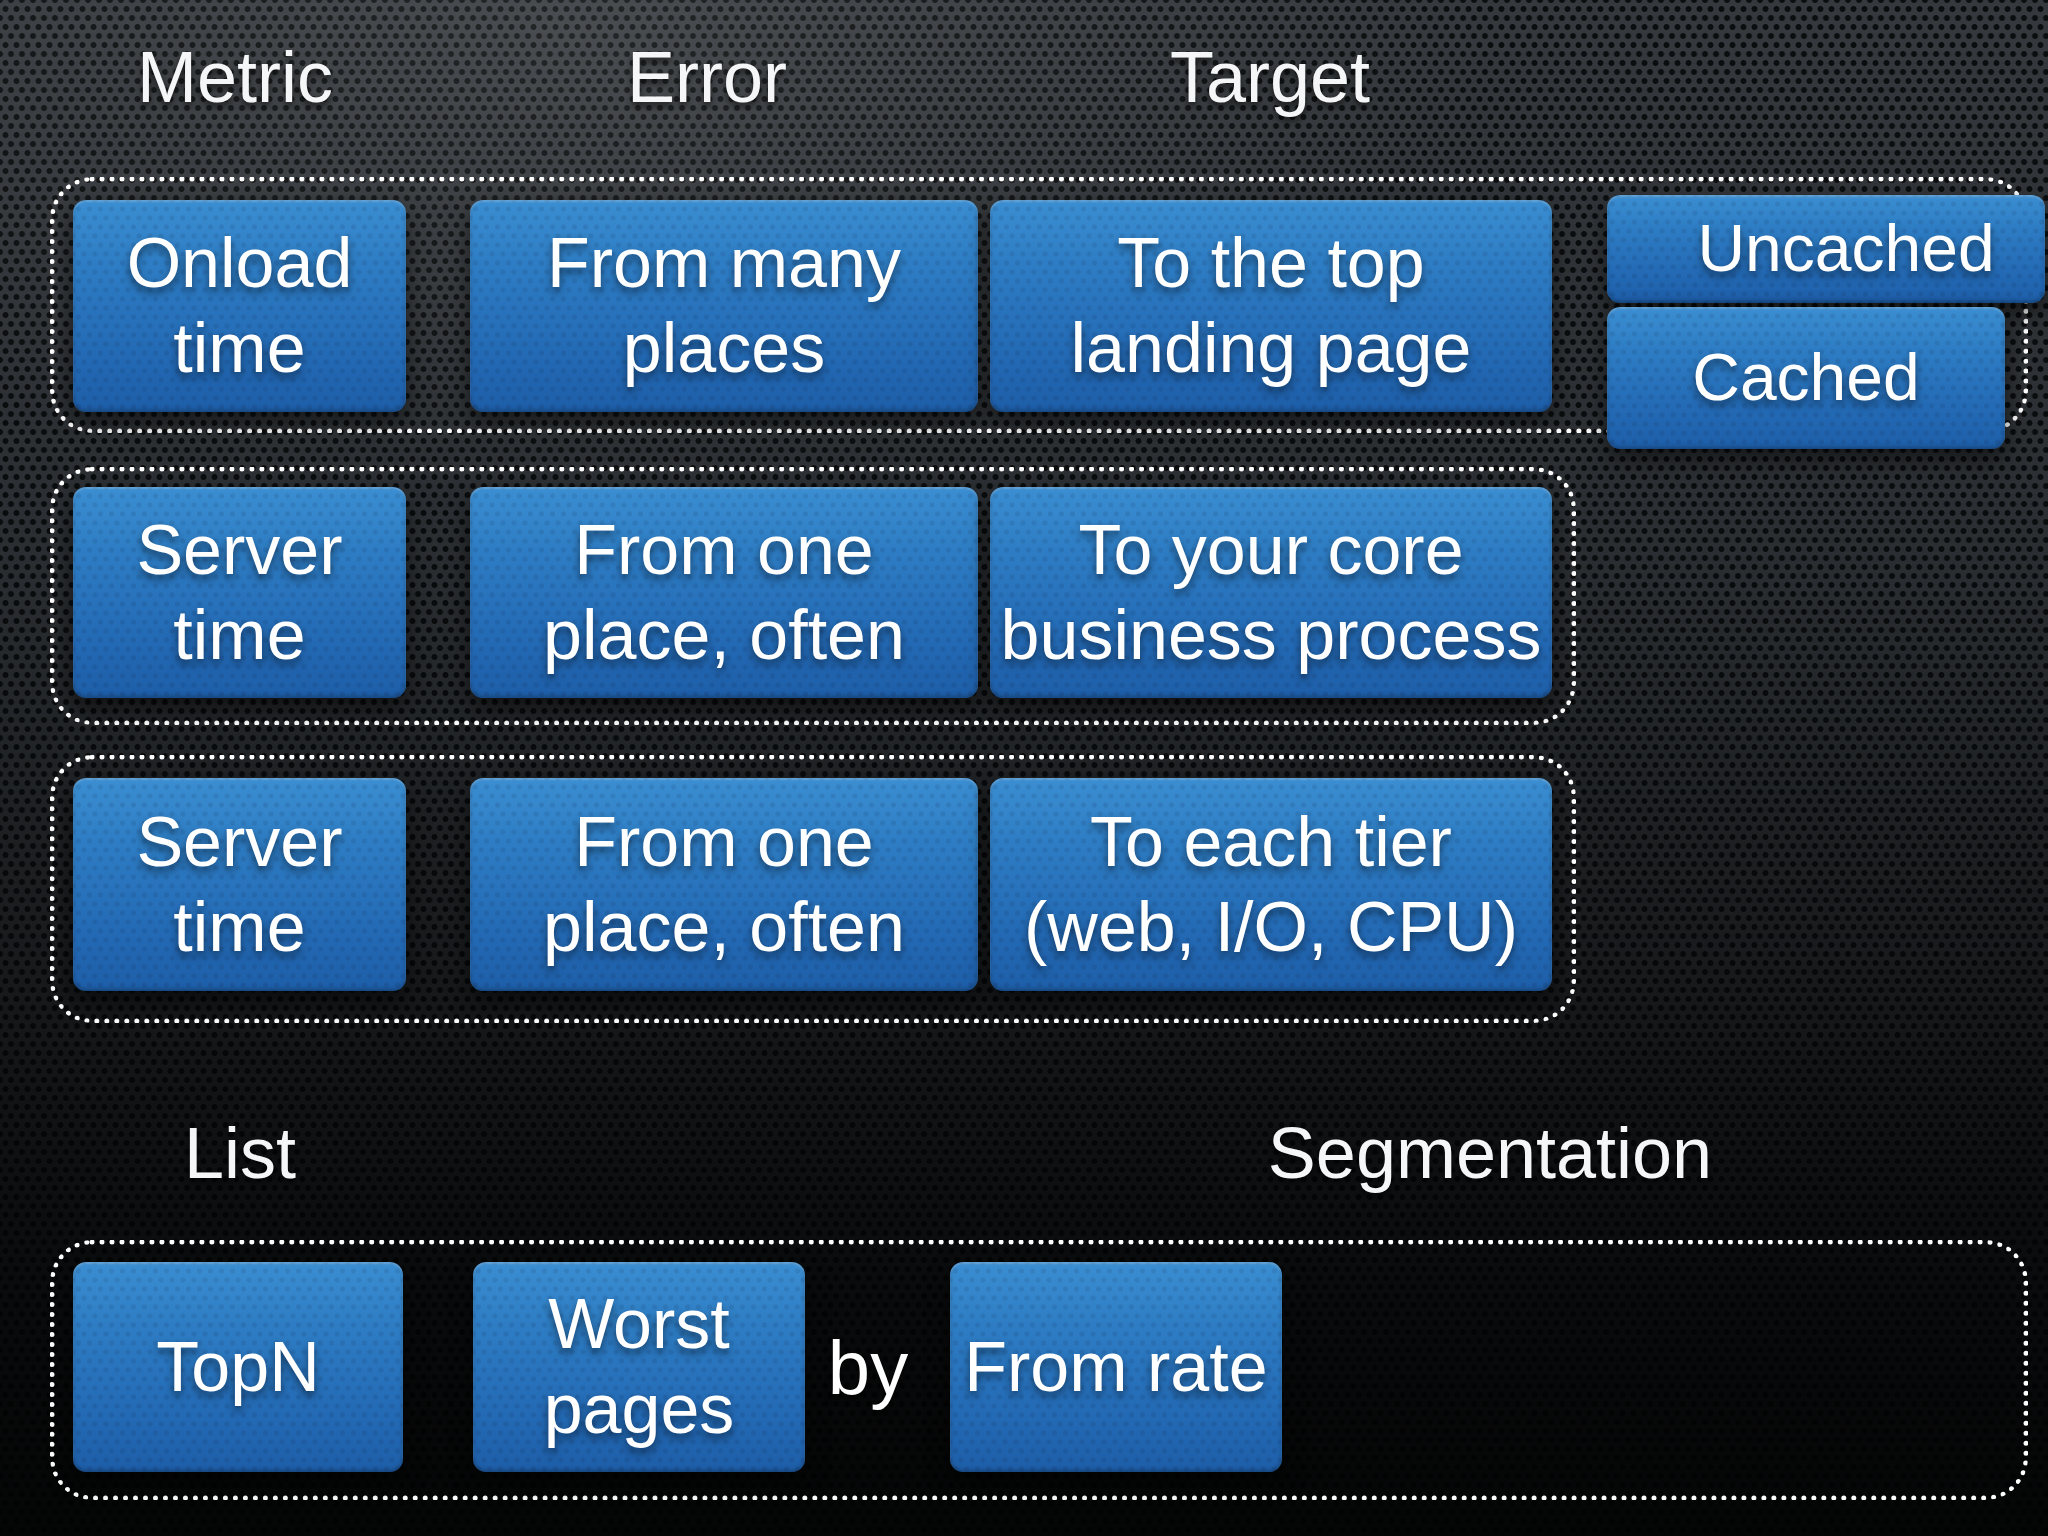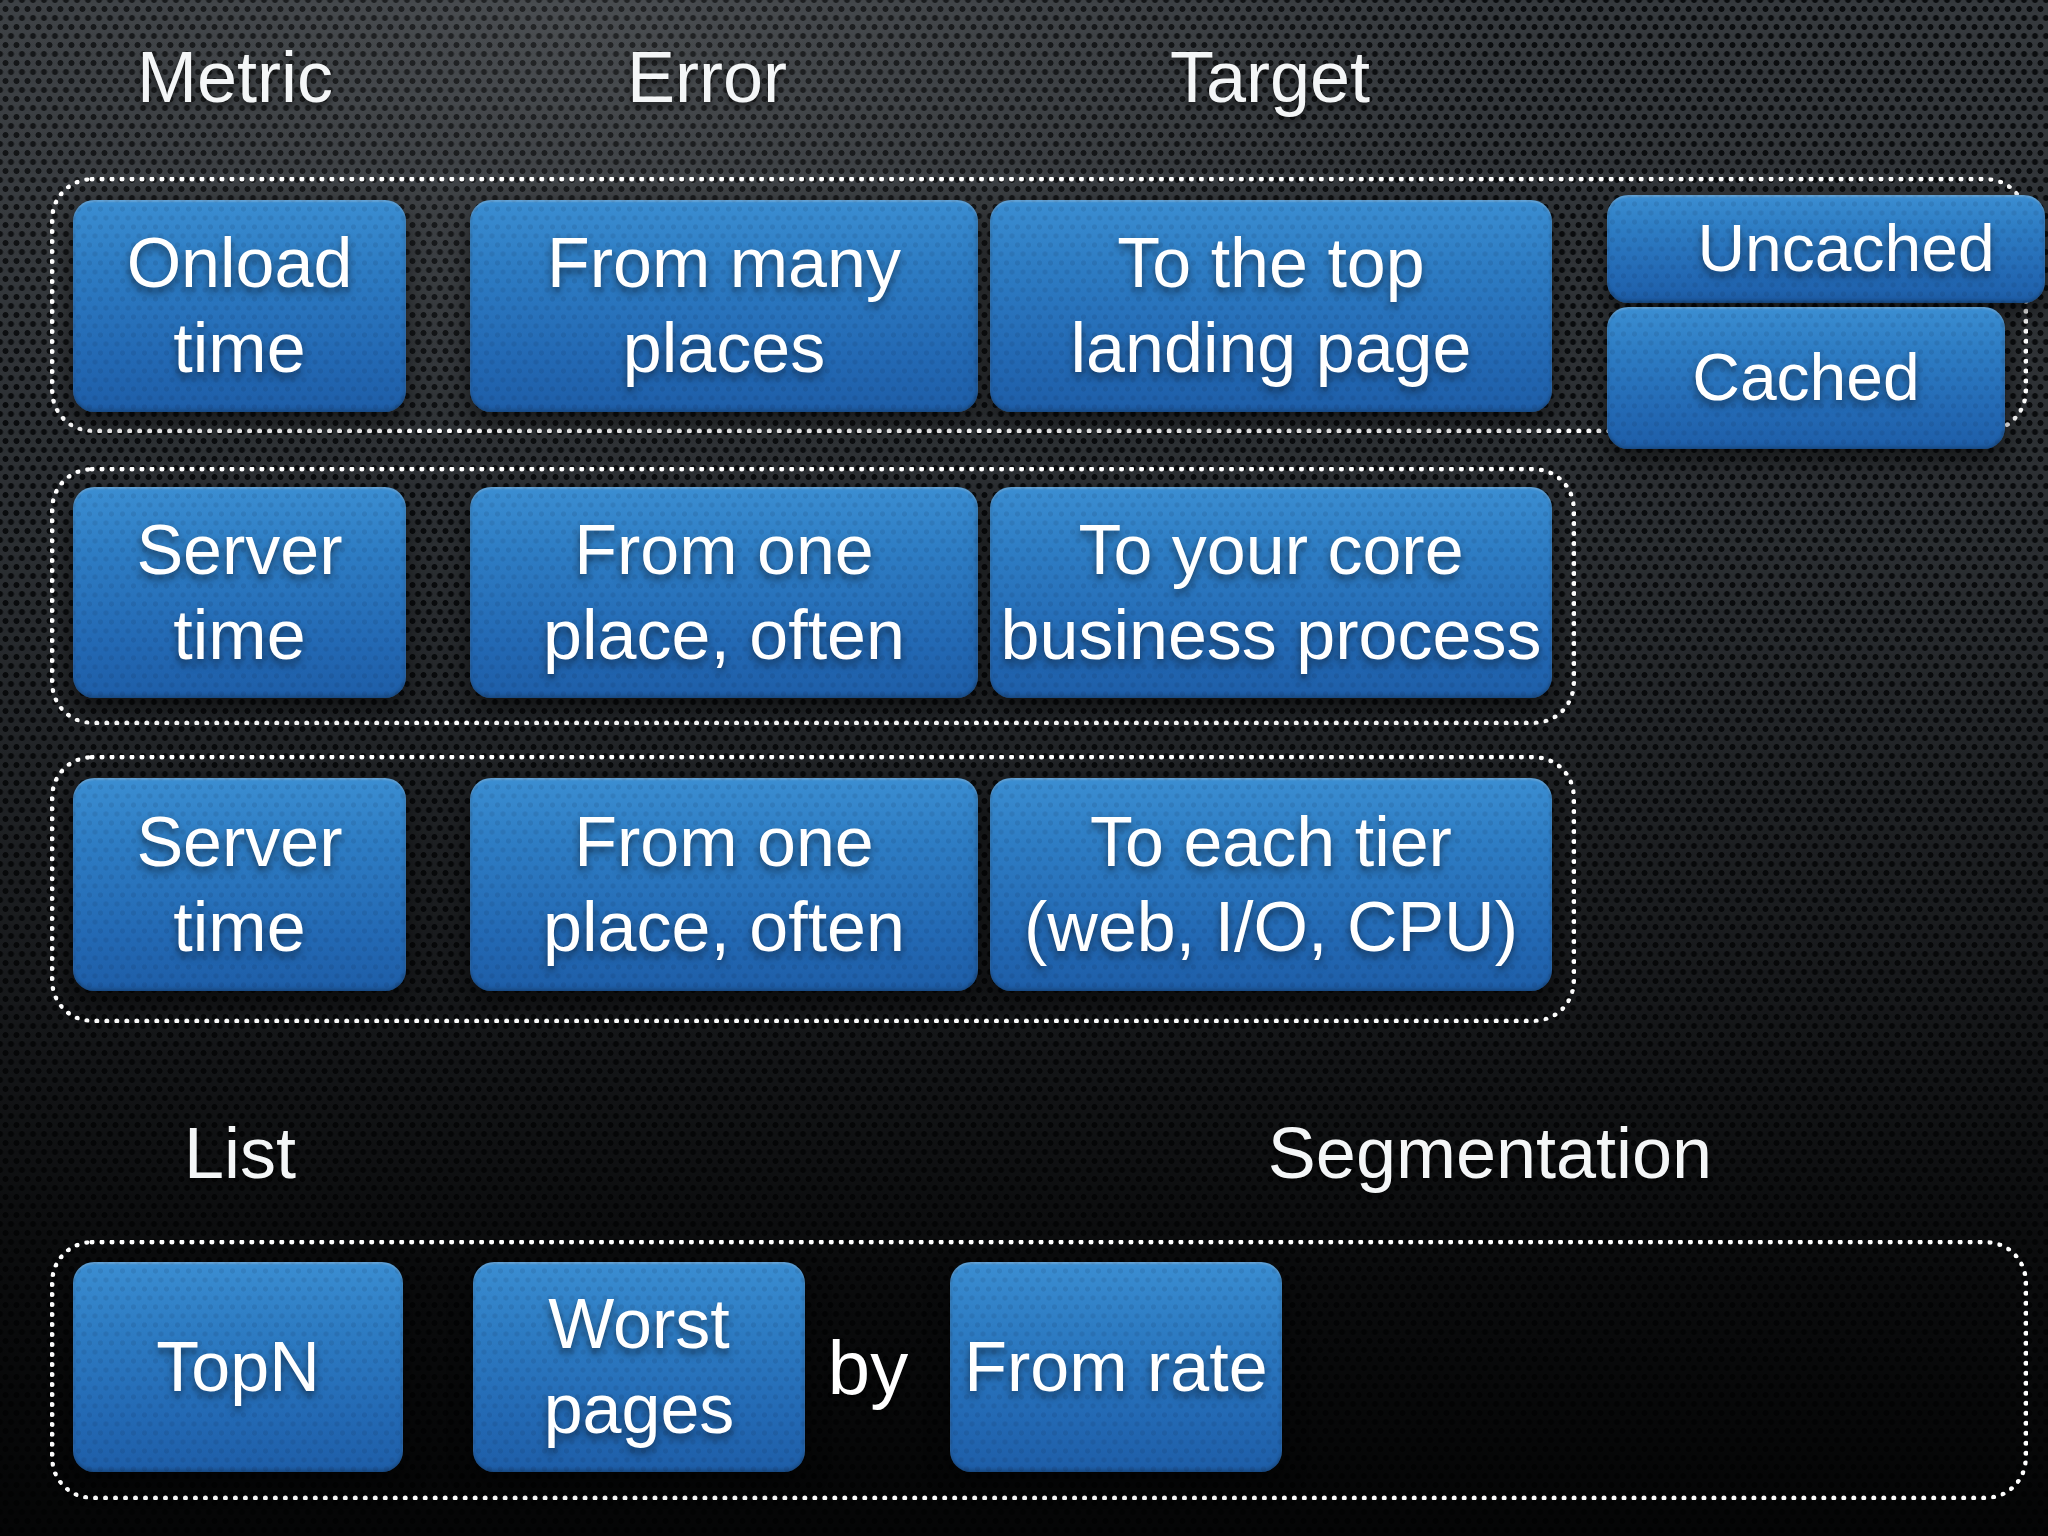--- a/index.html
+++ b/index.html
@@ -21,21 +21,21 @@
     color:#f4f6f7;font-size:72px;line-height:1.15;white-space:nowrap;
     text-shadow:0 4px 7px rgba(0,0,0,0.65);
   }
   .group{
     position:absolute;border:5px dotted #ffffff;border-radius:42px;
     box-sizing:border-box;
   }
   .box{
     position:absolute;display:flex;align-items:center;justify-content:center;
     text-align:center;color:#ffffff;font-size:70px;line-height:1.21;
-    white-space:pre-line;border-radius:21px;
+    white-space:pre-line;border-radius:13px;
     background-image:
       radial-gradient(circle, rgba(8,20,46,0.10) 2.2px, rgba(8,20,46,0) 3px),
       radial-gradient(circle, rgba(8,20,46,0.10) 2.2px, rgba(8,20,46,0) 3px),
       linear-gradient(180deg, #3b8ed2 0%, #2e7dc4 30%, #2369b4 74%, #1e5ea8 100%);
     background-size:11px 18px, 11px 18px, 100% 100%;
     background-position:0 0, 5.5px 9px, 0 0;
     box-shadow:0 10px 22px rgba(0,0,0,0.55),
                inset 0 2px 2px rgba(255,255,255,0.22),
                inset 0 -2px 4px rgba(0,0,0,0.28);
     text-shadow:0 5px 8px rgba(0,0,0,0.5);

